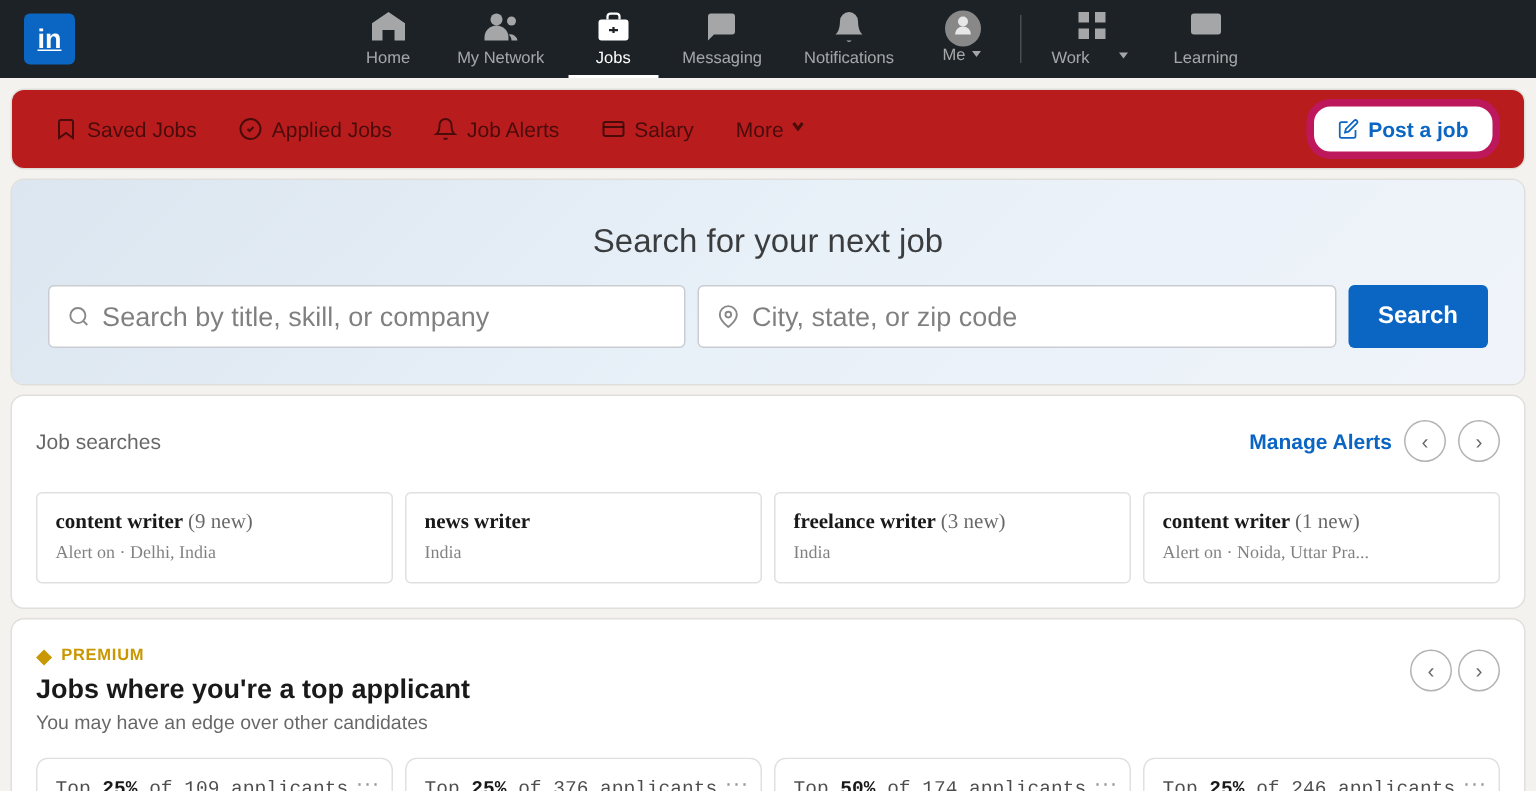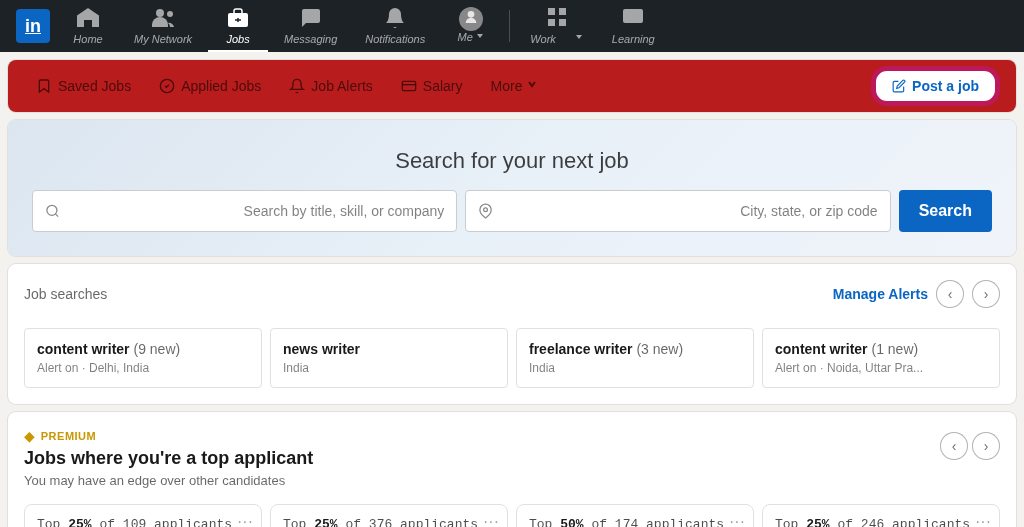--- a/index.html
+++ b/index.html
@@ -25,23 +25,22 @@
       justify-content: center;
       border-radius: 4px;
       margin-right: 8px;
       flex-shrink: 0;
       text-decoration: underline;
     }
     .nav-items {
       display: flex;
       align-items: center;
       flex: 1;
-      justify-content: flex-start;
+      justify-content: center;
       gap: 4px;
-      font-style: italic;
     }
     .nav-item {
       display: flex;
       flex-direction: column;
       align-items: center;
       color: rgba(255,255,255,0.6);
       font-size: 11px;
       padding: 0 12px;
       height: 52px;
       justify-content: center;
@@ -144,24 +143,23 @@
       background: white;
       border: 1px solid #c9cdd2;
       border-radius: 4px;
       padding: 0 12px;
       height: 42px;
       gap: 8px;
     }
     .search-input-wrap input {
       border: none;
       outline: none;
-      font-size: 14px;
+      font-size: 18px;
       color: rgba(0,0,0,0.9);
       width: 100%;
-      text-align: right;
     }
     .search-input-wrap input::placeholder { color: rgba(0,0,0,0.5); }
     .search-btn {
       background: #0a66c2;
       color: white;
       border: none;
       border-radius: 4px;
       padding: 0 20px;
       height: 42px;
       font-size: 16px;
@@ -210,20 +208,21 @@
       justify-content: center;
       cursor: pointer;
       color: rgba(0,0,0,0.6);
       font-size: 14px;
       background: white;
     }
     .job-search-cards {
       display: grid;
       grid-template-columns: repeat(4, 1fr);
       gap: 8px;
+      font-family: Liberation Serif, serif;
     }
     .job-search-card {
       border: 1px solid #e0e0e0;
       border-radius: 4px;
       padding: 12px;
       cursor: pointer;
       overflow: hidden;
     }
     .job-search-card-title {
       font-size: 14px;

